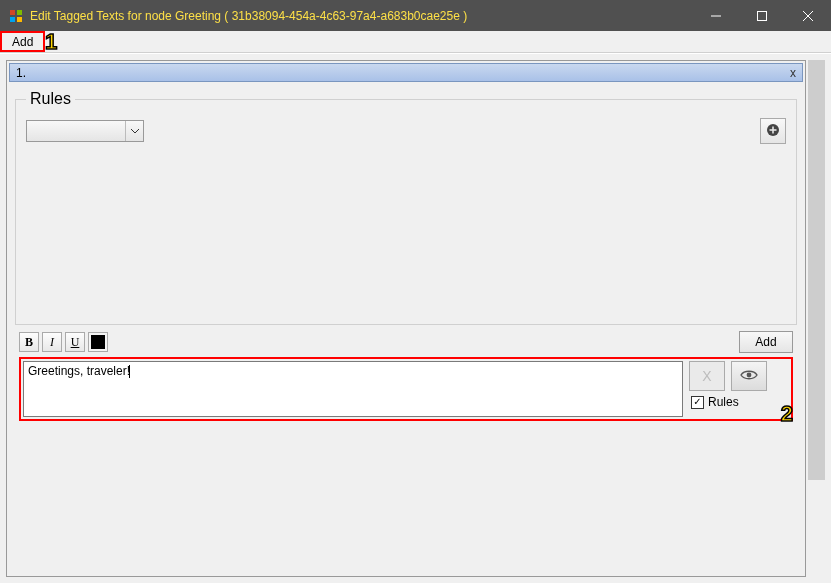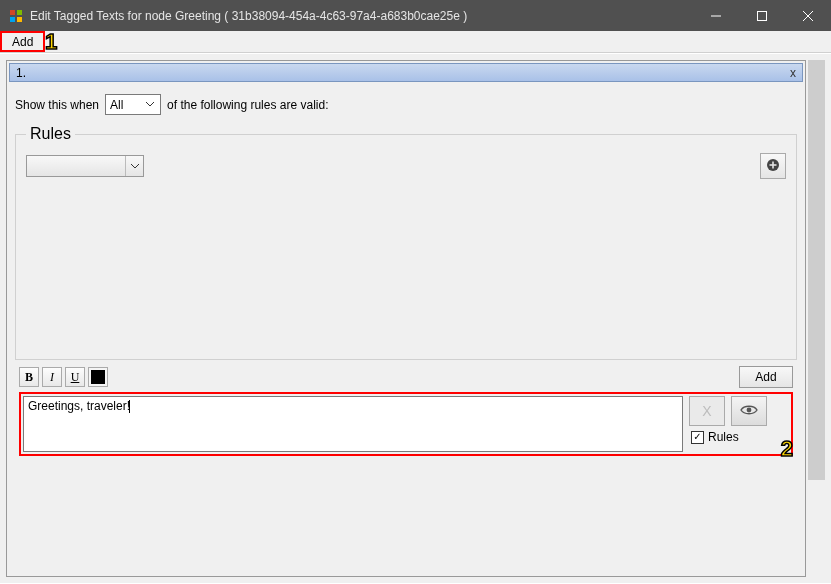--- a/index.html
+++ b/index.html
@@ -8,21 +8,21 @@
     font-family: 'Segoe UI', Tahoma, sans-serif;
     font-size: 12px;
     background: #fff;
     width: 831px;
     height: 584px;
     overflow: hidden;
   }
   .titlebar {
     height: 31px;
     background: #505050;
-    color: #e5e5e5;
+    color: #fde047;
     display: flex;
     align-items: center;
     padding-left: 8px;
   }
   .titlebar-icon {
     width: 16px; height: 16px;
     display: inline-flex;
     margin-right: 6px;
     align-items: center;
     justify-content: center;
@@ -325,32 +325,20 @@
   <div class="scroll-region">
     <div class="mainpane">
 
       <div class="section-header">
         <span class="num">1.</span>
         <span class="close-x">x</span>
       </div>
 
       <div class="section-body">
 
-        <div class="showline">
-          <span>Show this when</span>
-          <div class="combo">
-            <span>All</span>
-            <span class="arrow">
-              <svg width="8" height="5">
-                  <polyline points="0,0 4,4 8,0" fill="none" stroke="#333" stroke-width="1"></polyline>
-                </svg>
-            </span>
-          </div>
-          <span>of the following rules are valid:</span>
-        </div>
 
         <fieldset class="rules">
           <legend>Rules</legend>
           <div class="rules-row">
             <div class="rules-combo">
               <span class="arrow">
                 <svg width="8" height="5">
                     <polyline points="0,0 4,4 8,0" fill="none" stroke="#333" stroke-width="1"></polyline>
                   </svg>
               </span>

